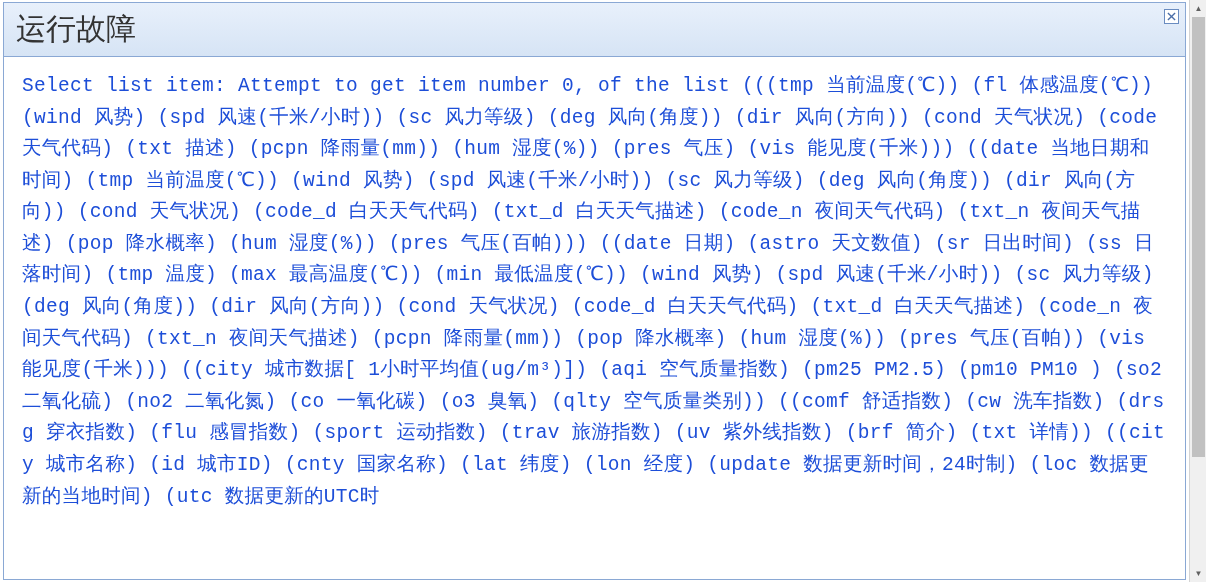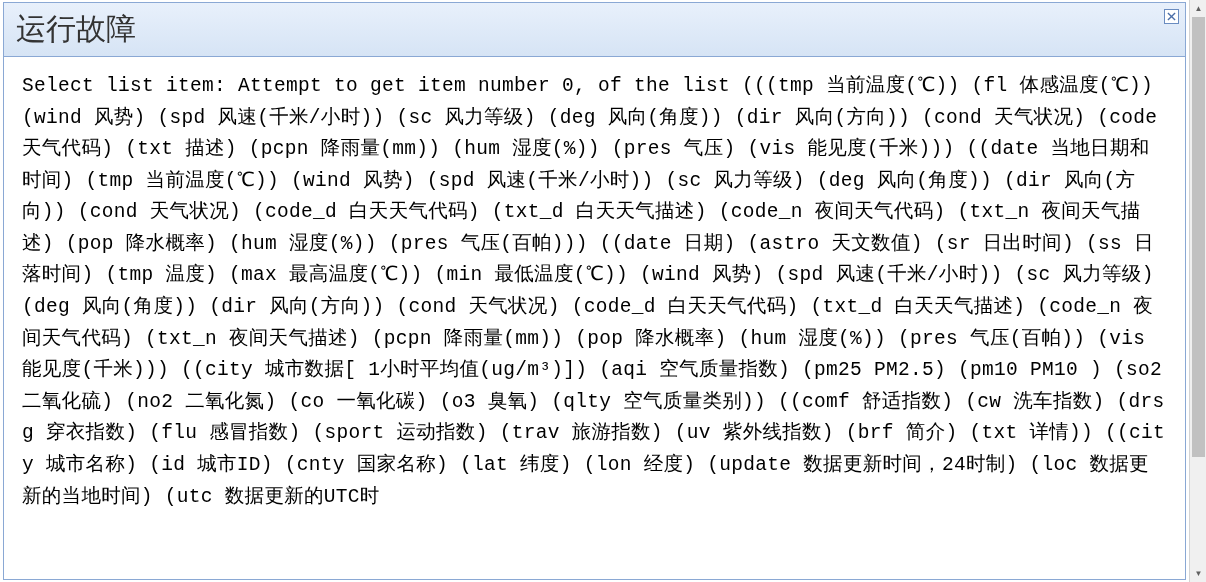--- a/index.html
+++ b/index.html
@@ -92,21 +92,21 @@
     }
     .close-button svg {
       width: 9px;
       height: 9px;
     }
     .dialog-body {
       padding: 14px 18px 14px 18px;
       font-family: "Consolas", "Courier New", monospace;
       font-size: 19.5px;
       line-height: 1.62;
-      color: #000000;
+      color: #1d4ed8;
       letter-spacing: 0.3px;
       word-break: break-all;
       white-space: normal;
     }
   </style>
 </head>
 <body>
 
 <div class="dialog-container">
   <div class="dialog-header">

